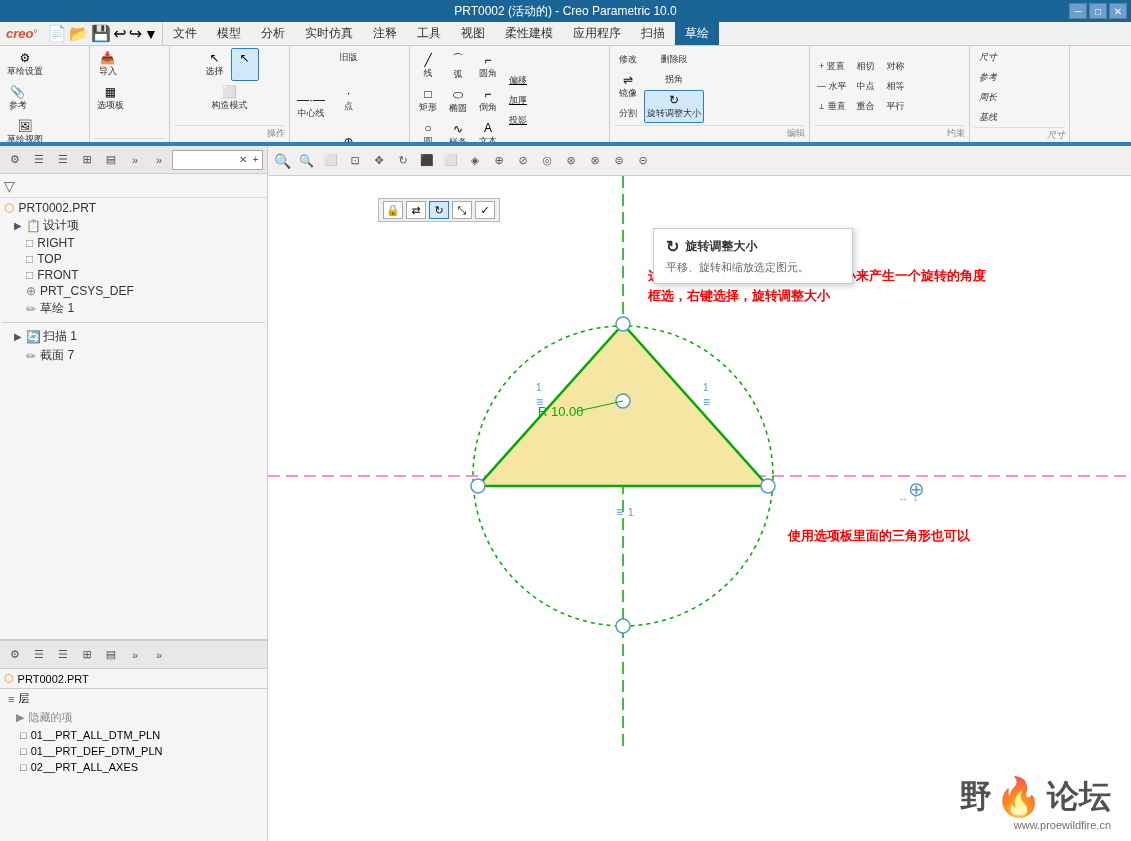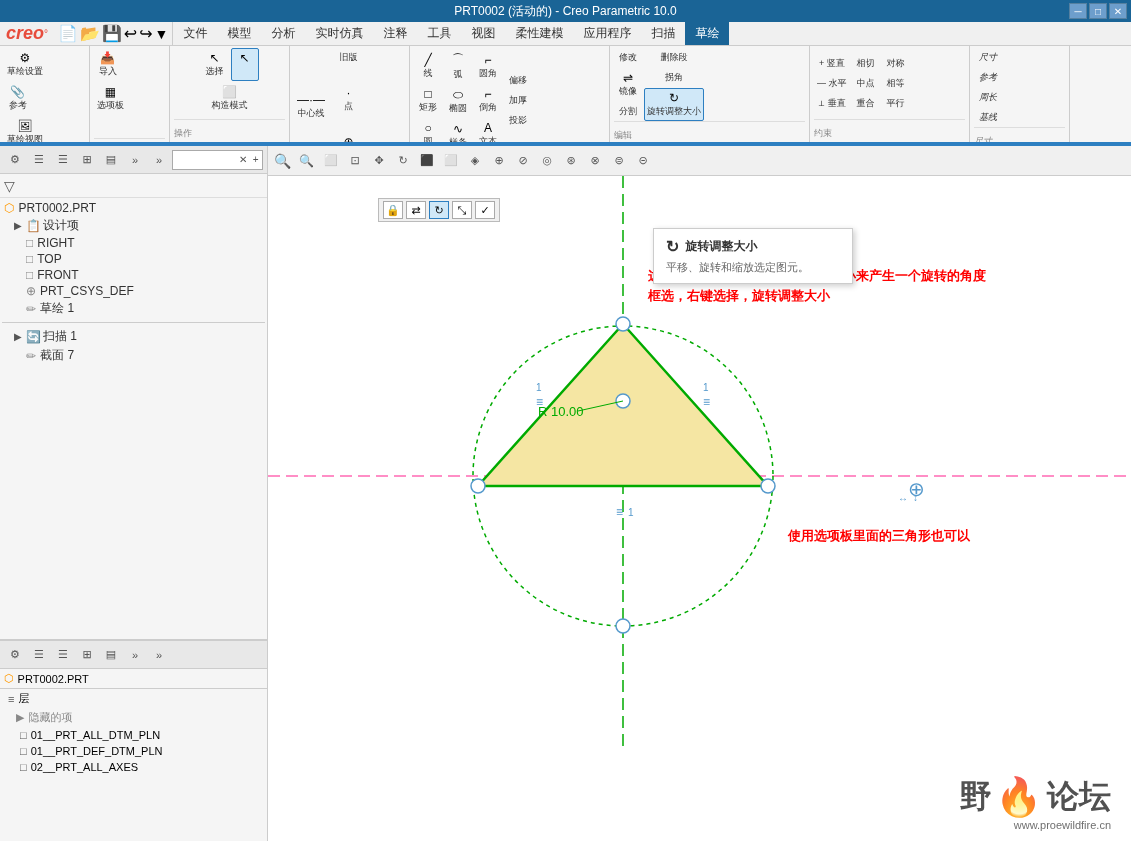--- a/index.html
+++ b/index.html
@@ -11,21 +11,21 @@
     #titlebar .win-btn { width: 18px; height: 16px; background: #6d9ecc; border: 1px solid #5580a0; display: flex; align-items: center; justify-content: center; color: white; font-size: 10px; cursor: pointer; }
 
     
     #menubar { height: 24px; background: #f0f0f0; display: flex; align-items: stretch; border-bottom: 1px solid #ccc; }
     .menu-item { padding: 0 10px; display: flex; align-items: center; cursor: pointer; font-size: 12px; color: #333; white-space: nowrap; }
     .menu-item.active { background: #1a6496; color: white; }
 
     
     #ribbon-area { background: #f5f5f5; border-bottom: 2px solid #2d7fc1; height: 100px; display: flex; flex-direction: column; }
     .rgroup { display: flex; flex-direction: column; border-right: 1px solid #ccc; padding: 2px 4px; min-width: 40px; }
-    .rgroup-name { font-size: 9px; color: #888; text-align: left; margin-top: auto; border-top: 1px solid #ddd; padding-top: 7px; }
+    .rgroup-name { font-size: 9px; color: #888; text-align: right; margin-top: auto; border-top: 1px solid #ddd; padding-top: 1px; }
     .rgroup-body { display: flex; align-items: center; gap: 2px; flex: 1; }
     .icon-btn { display: flex; flex-direction: column; align-items: center; cursor: pointer; padding: 2px; border: 1px solid transparent; border-radius: 2px; min-width: 28px; }
     .icon-btn .icon-label { font-size: 9px; color: #333; white-space: nowrap; }
 
     
     #main { display: flex; height: calc(841px - 22px - 24px - 100px); }
 
     
     #left-panel { width: 268px; background: #f5f5f5; border-right: 1px solid #ccc; display: flex; flex-direction: column; }
     #left-top { flex: 1; overflow: hidden; border-bottom: 2px solid #ccc; }
@@ -74,21 +74,21 @@
   <span>PRT0002 (活动的) - Creo Parametric 10.0</span>
   <div class="win-controls">
     <div class="win-btn">─</div>
     <div class="win-btn">□</div>
     <div class="win-btn">✕</div>
   </div>
 </div>
 
 <div id="menubar">
   <div style="display:flex;align-items:center;padding:0 6px;cursor:pointer;">
-    <span style="color:#e74c3c;font-weight:bold;font-size:18px;font-style:italic;">creo</span>
+    <span style="color:#e74c3c;font-weight:bold;font-size:13px;font-style:italic;">creo</span>
       <span style="color:#e74c3c;font-size:10px;vertical-align:super;">°</span>
   </div>
   <div style="display:flex;align-items:center;gap:2px;padding:0 4px;border-right:1px solid #ccc;">
     <span style="font-size:16px;cursor:pointer;">📄</span>
     <span style="font-size:16px;cursor:pointer;">📂</span>
     <span style="font-size:16px;cursor:pointer;">💾</span>
     <span style="font-size:16px;cursor:pointer;">↩</span>
     <span style="font-size:16px;cursor:pointer;">↪</span>
     <span style="font-size:14px;cursor:pointer;">▼</span>
   </div>
@@ -223,21 +223,21 @@
             </div>
           <div class="icon-btn">
               <span>⌐</span>
               <span class="icon-label">倒角</span>
             </div>
           <div class="icon-btn">
               <span>A</span>
               <span class="icon-label">文本</span>
             </div>
         </div>
-        <div style="display:flex;flex-direction:column;gap:1px;">
+        <div style="display:flex;flex-direction:column;gap:1px;text-decoration:underline;">
           <div class="icon-btn">
               <span class="icon-label">偏移</span>
             </div>
           <div class="icon-btn">
               <span class="icon-label">加厚</span>
             </div>
           <div class="icon-btn">
               <span class="icon-label">投影</span>
             </div>
         </div>

